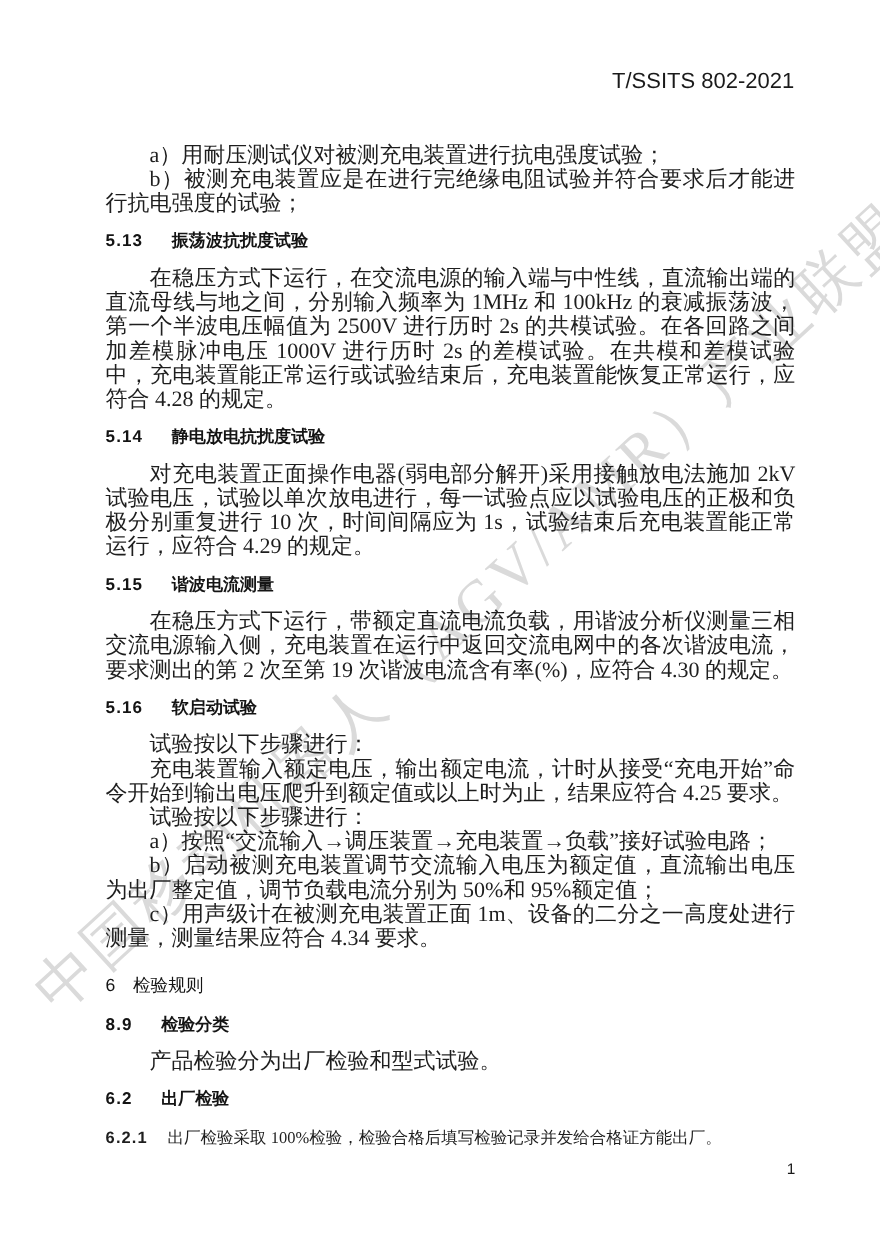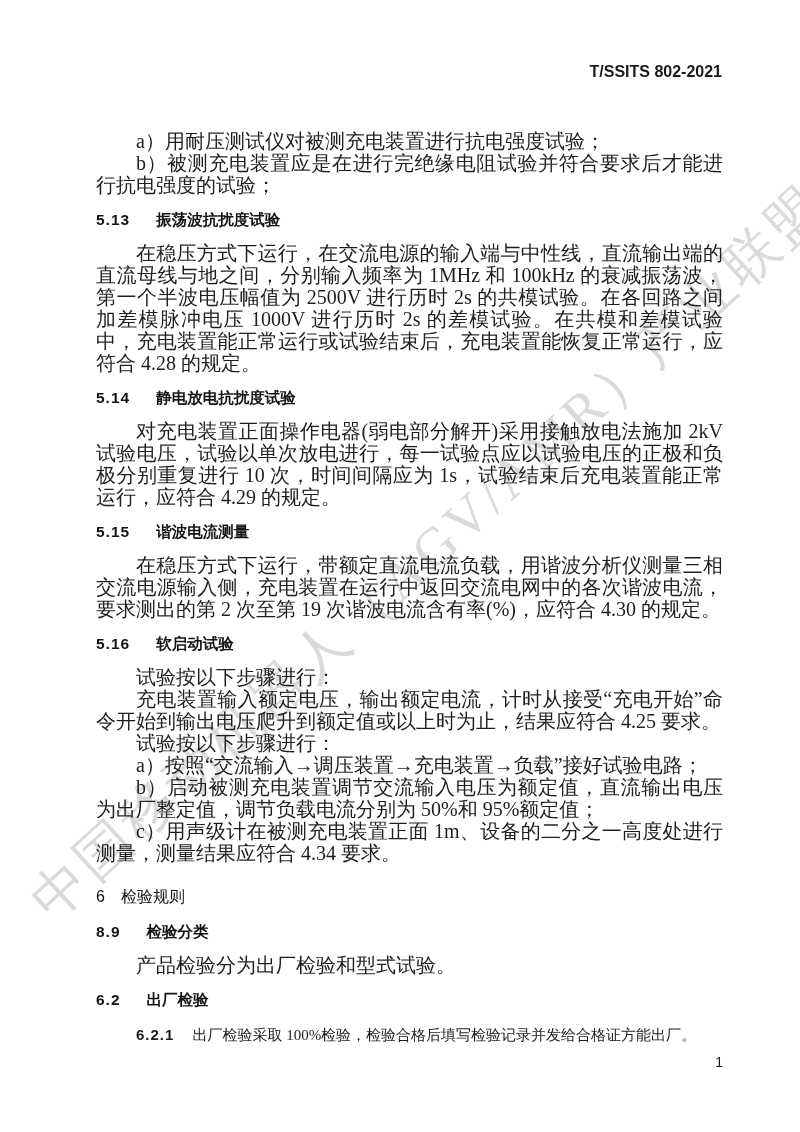--- a/index.html
+++ b/index.html
@@ -9,42 +9,42 @@
   }
   .watermark {
     position:absolute; left:40px; top:872px; z-index:0;
     transform:rotate(-42.5deg); transform-origin:0 50%;
     font-size:55px; letter-spacing:4px; white-space:nowrap;
     color:#dadada; font-family:"Liberation Serif", serif;
     pointer-events:none; user-select:none;
   }
   .doc-header {
     position:absolute; top:63px; right:78px; z-index:2;
-    font-family:"Liberation Sans", sans-serif; font-size:16px; font-weight:700; color:#1a1a1a;
+    font-family:"Liberation Sans", sans-serif; font-size:20px; font-weight:400; color:#1a1a1a;
   }
   .content {
     position:absolute; left:96px; top:130px; width:627px; z-index:1;
   }
   .intro p, p.body {
     margin:0; font-size:20px; line-height:22px; text-align:justify; text-indent:2em;
     color:#1e1e1e;
   }
   h3.sec-h {
     margin:13px 0 11px; font-size:15.5px; line-height:22px; font-weight:bold;
     font-family:"Liberation Sans", sans-serif; color:#141414;
   }
   h3.sec-h .sec-num { margin-right:26px; letter-spacing:1px;text-align:right; }
   h2.chap-h {
     margin:22px 0 0; font-size:16px; line-height:22px; font-weight:normal;
     font-family:"Liberation Sans", sans-serif; color:#141414;
   }
   h2.chap-h .sec-num { margin-right:16px; }
   p.clause { margin:13px 0 0; font-size:15px; line-height:22px; text-align:justify; text-indent:0; }
   p.clause .clause-num {
-    font-family:"Liberation Sans", sans-serif; font-weight:600; margin-right:18px; letter-spacing:1px;margin-left:40px;
+    font-family:"Liberation Sans", sans-serif; font-weight:600; margin-right:18px; letter-spacing:1px;
   }
   .page-number {
     position:absolute; top:1054px; right:77px; z-index:2;
     font-family:"Liberation Sans", sans-serif; font-size:14px; color:#1a1a1a;
   }
 </style>
 </head>
 <body>
 
 <div>

